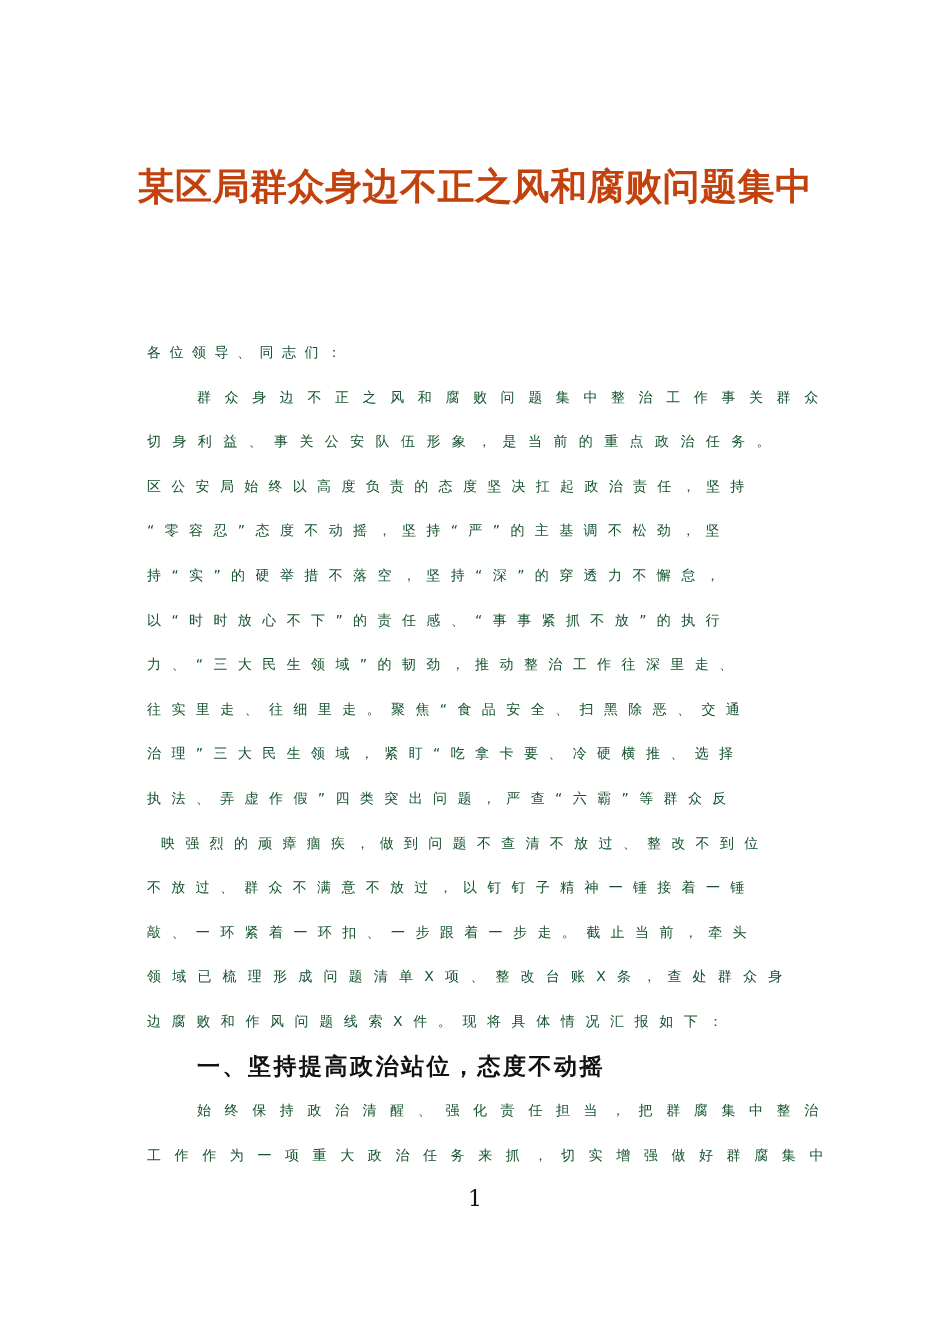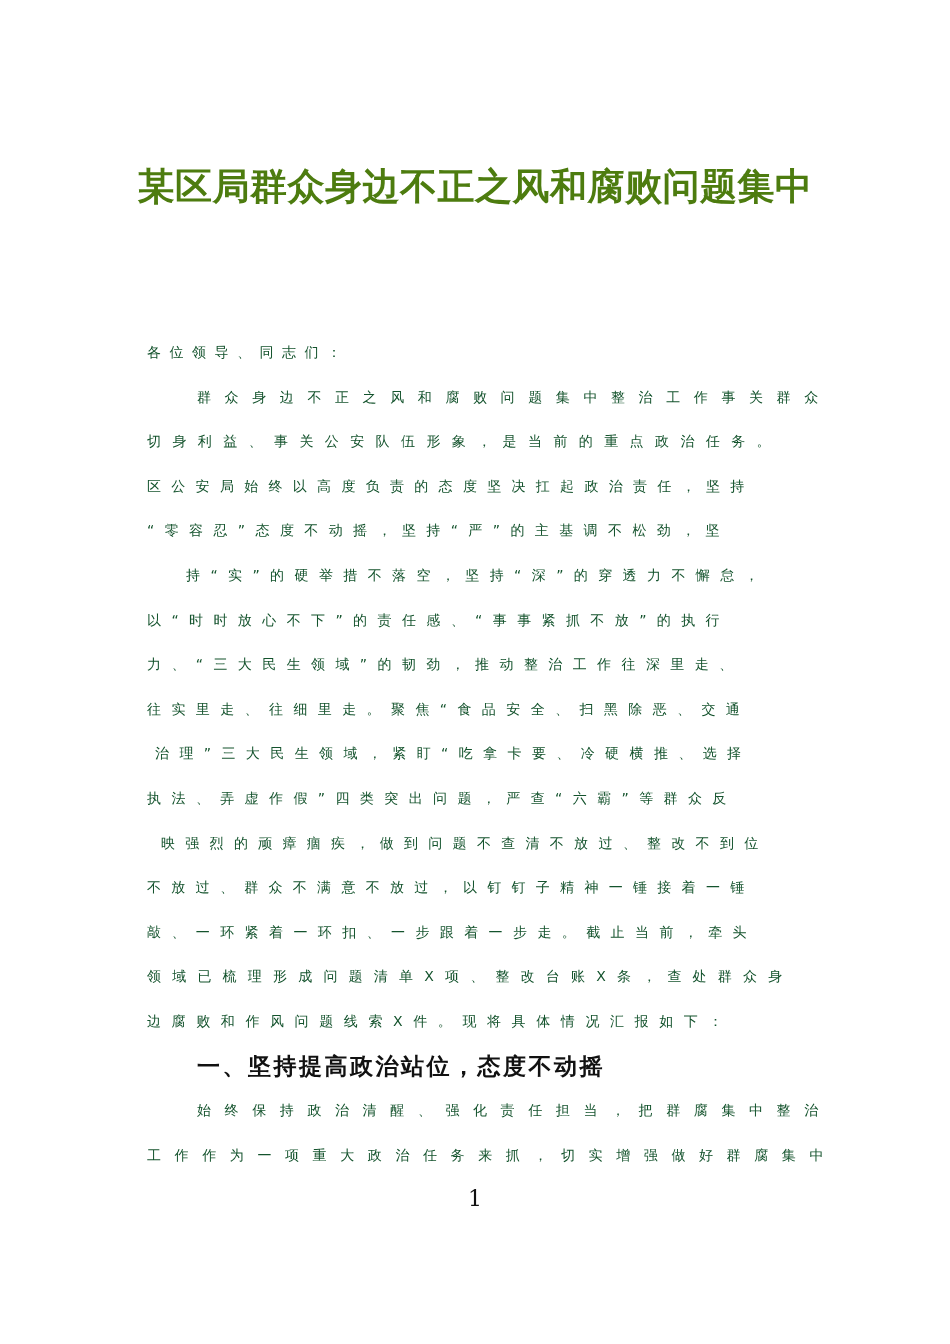--- a/index.html
+++ b/index.html
@@ -24,21 +24,21 @@
   }
   .title {
     position: absolute;
     left: 0;
     width: 950px;
     text-align: center;
     font-family: "DejaVu Serif", "Liberation Serif", serif;
     font-weight: bold;
     font-size: 37px;
     letter-spacing: 0.5px;
-    color: #4d7c0f;
+    color: #c2410c;
     white-space: nowrap;
   }
   .title.l1 { top: 162px; }
   .title.l2 { top: 229px; }
 
   .body-text {
     position: absolute;
     left: 147px;
     top: 330px;
     width: 660px;
@@ -77,25 +77,25 @@
 
   <div class="title l1">某区局群众身边不正之风和腐败问题集中</div>
 
   <div class="body-text">
     <div class="line" style="letter-spacing:8.5px;">各位领导、同志们：</div>
 
     <div class="line indent" style="letter-spacing:13.6px;">群众身边不正之风和腐败问题集中整治工作事关群众</div>
     <div class="line" style="letter-spacing:11.4px;">切身利益、事关公安队伍形象，是当前的重点政治任务。</div>
     <div class="line" style="letter-spacing:10.3px;">区公安局始终以高度负责的态度坚决扛起政治责任，坚持</div>
     <div class="line" style="letter-spacing:10.4px;">“零容忍”态度不动摇，坚持“严”的主基调不松劲，坚</div>
-    <div class="line" style="letter-spacing:10.4px;margin-left:39px;">持“实”的硬举措不落空，坚持“深”的穿透力不懈怠，</div>
+    <div class="line" style="letter-spacing:10.4px;">持“实”的硬举措不落空，坚持“深”的穿透力不懈怠，</div>
     <div class="line" style="letter-spacing:10.4px;">以“时时放心不下”的责任感、“事事紧抓不放”的执行</div>
     <div class="line" style="letter-spacing:10.4px;">力、“三大民生领域”的韧劲，推动整治工作往深里走、</div>
     <div class="line" style="letter-spacing:10.4px;">往实里走、往细里走。聚焦“食品安全、扫黑除恶、交通</div>
-    <div class="line" style="letter-spacing:10.4px;margin-left:8px;">治理”三大民生领域，紧盯“吃拿卡要、冷硬横推、选择</div>
+    <div class="line" style="letter-spacing:10.4px;">治理”三大民生领域，紧盯“吃拿卡要、冷硬横推、选择</div>
     <div class="line" style="letter-spacing:10.4px;">执法、弄虚作假”四类突出问题，严查“六霸”等群众反</div>
     <div class="line" style="letter-spacing:10.3px;margin-left:14px;">映强烈的顽瘴痼疾，做到问题不查清不放过、整改不到位</div>
     <div class="line" style="letter-spacing:10.3px;">不放过、群众不满意不放过，以钉钉子精神一锤接着一锤</div>
     <div class="line" style="letter-spacing:10.4px;">敲、一环紧着一环扣、一步跟着一步走。截止当前，牵头</div>
     <div class="line" style="letter-spacing:11.2px;">领域已梳理形成问题清单X项、整改台账X条，查处群众身</div>
     <div class="line" style="letter-spacing:10.6px;">边腐败和作风问题线索X件。现将具体情况汇报如下：</div>
 
     <div class="line heading">一、坚持提高政治站位，态度不动摇</div>
 
     <div class="line indent" style="letter-spacing:13.6px;">始终保持政治清醒、强化责任担当，把群腐集中整治</div>

